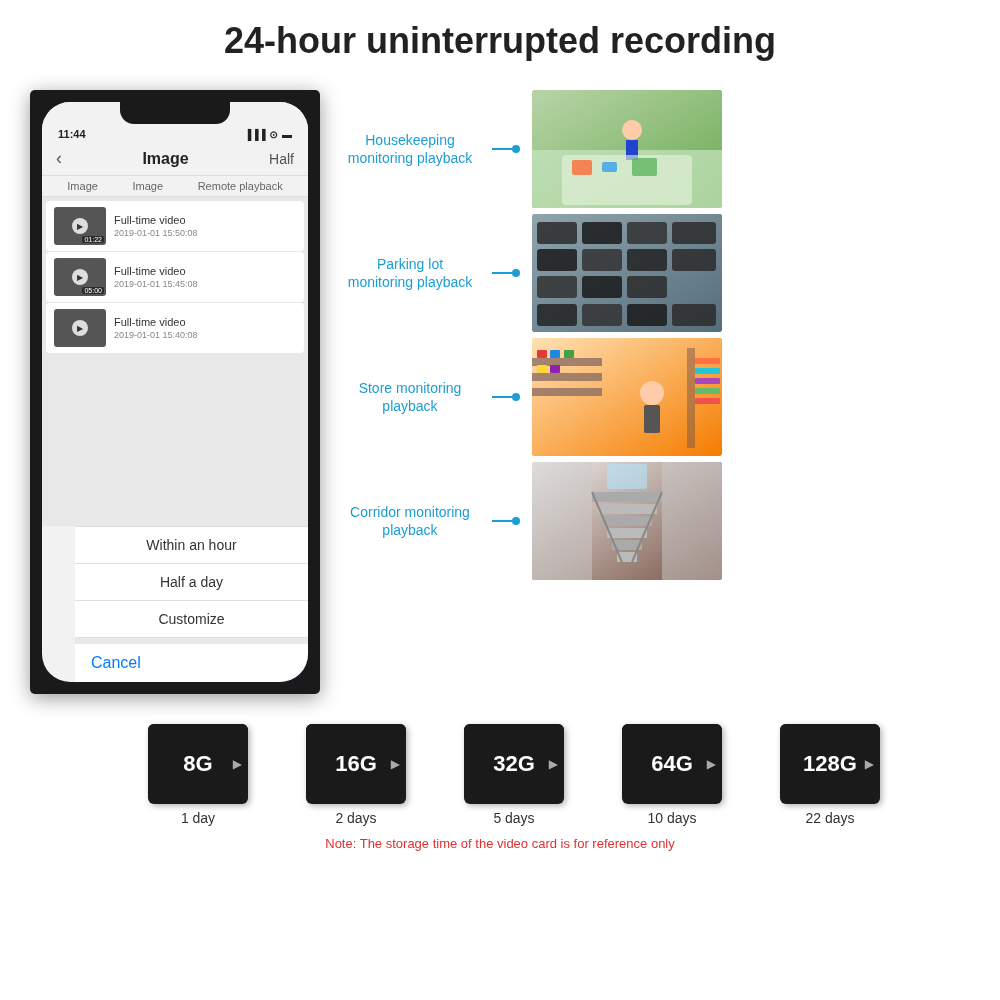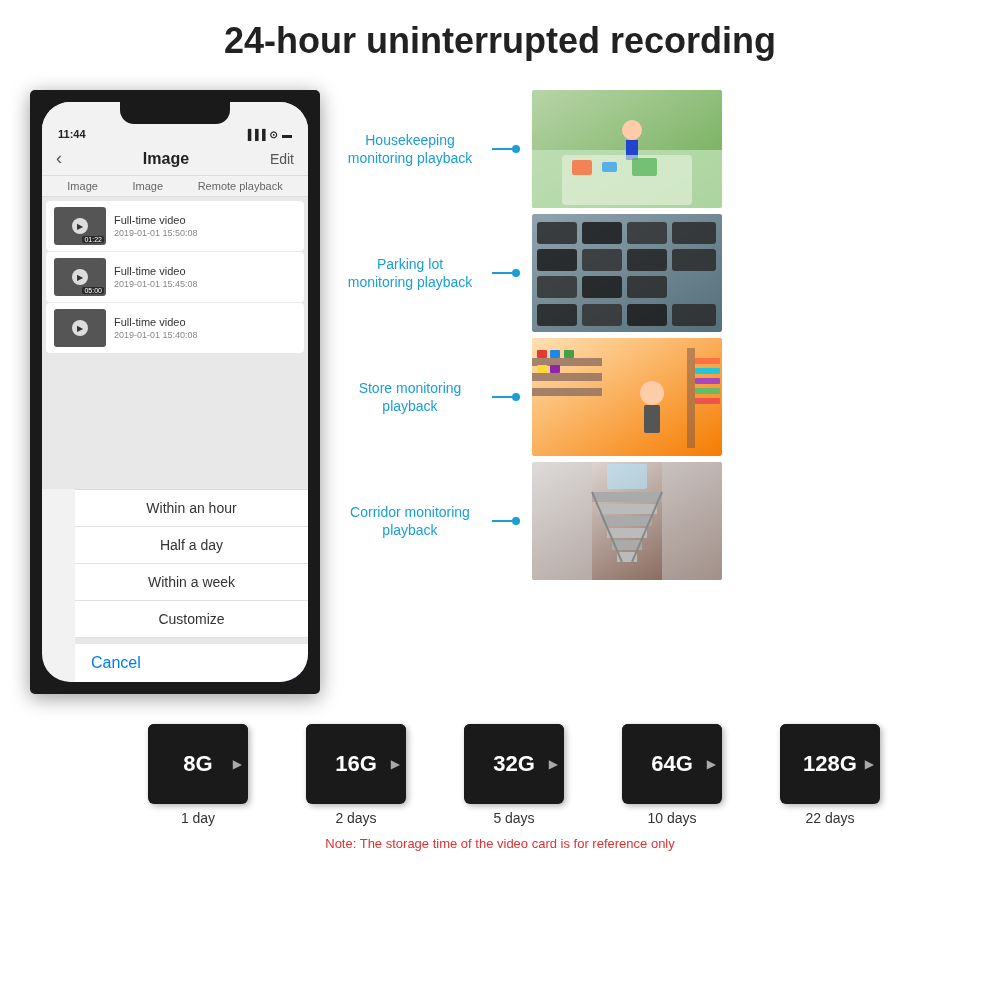--- a/index.html
+++ b/index.html
@@ -415,21 +415,21 @@
           <div class="phone-status-icons">
             <span>▐▐▐</span>
             <span>⊙</span>
             <span>▬</span>
           </div>
         </div>
 
         <div class="phone-nav-bar">
           <span class="back-arrow">‹</span>
           <span class="title">Image</span>
-          <span class="edit-btn">Edit</span>
+          <span class="edit-btn">Half</span>
         </div>
 
         <div class="phone-tabs">
           <span>Image</span>
           <span>Image</span>
           <span>Remote playback</span>
         </div>
 
         <div class="phone-content">
           <div class="video-item">
@@ -462,23 +462,20 @@
             </div>
           </div>
         </div>
 
         <div class="phone-bottom-sheet">
           <div class="sheet-option selected">
             <span>Within an hour</span>
           </div>
           <div class="sheet-option">
             <span>Half a day</span>
-          </div>
-          <div class="sheet-option">
-            <span>Within a week</span>
           </div>
           <div class="sheet-option">
             <span>Customize</span>
           </div>
           <div class="sheet-cancel">
             <span>Cancel</span>
           </div>
         </div>
 
       </div>

